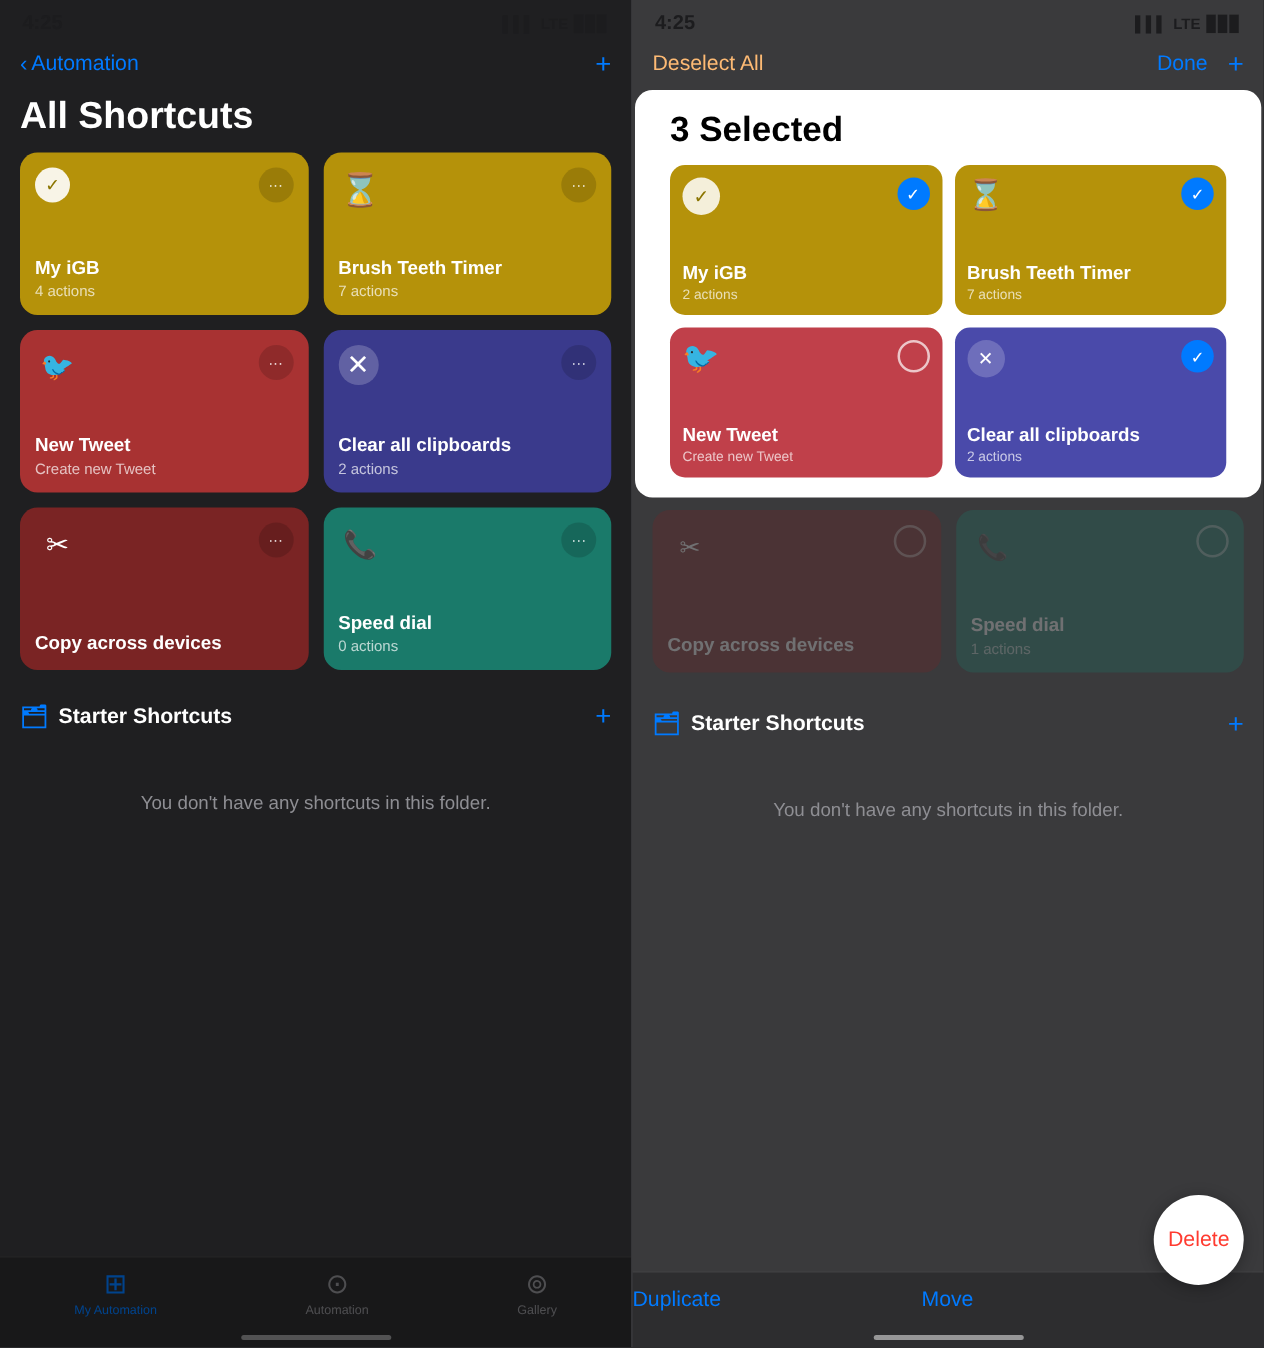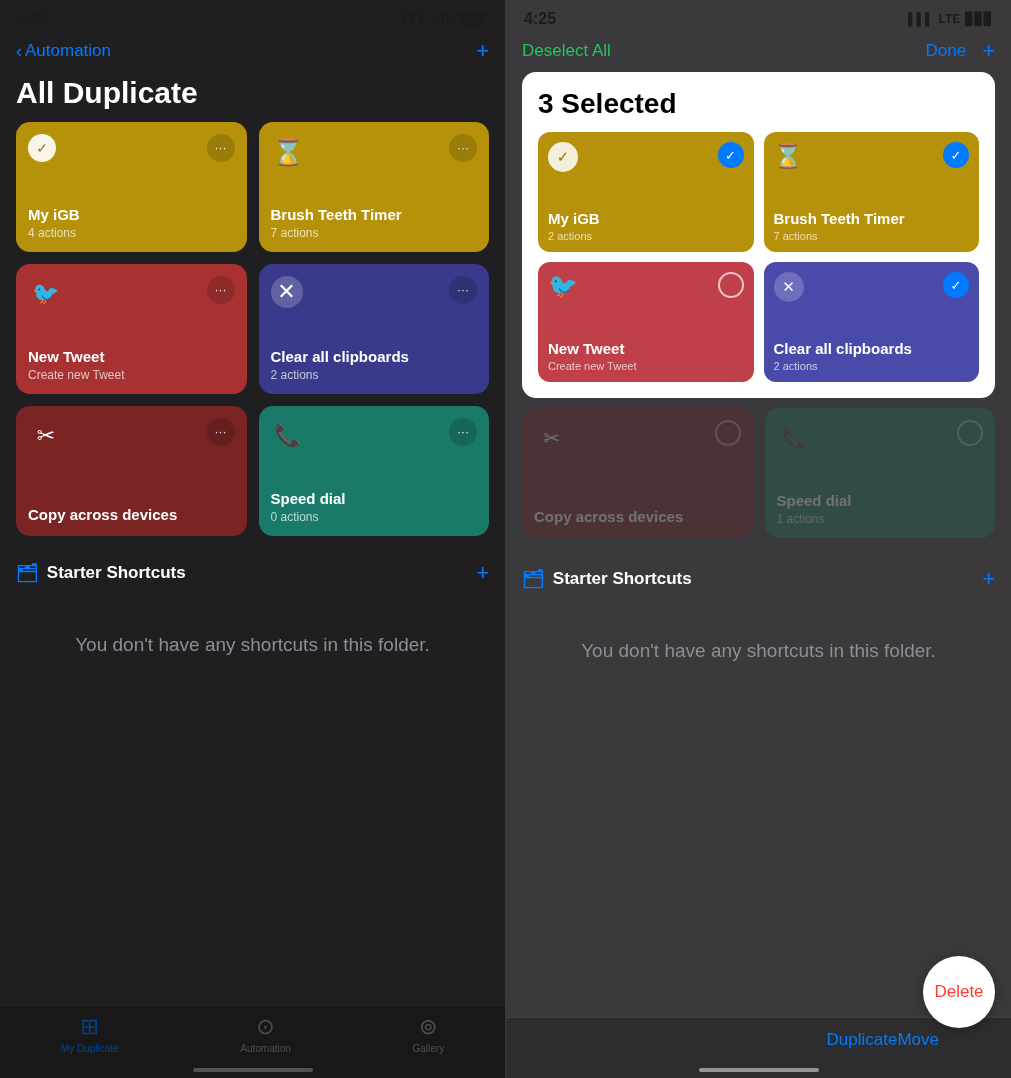--- a/index.html
+++ b/index.html
@@ -252,21 +252,21 @@
     }
 
     .folder-plus {
       color: #007aff;
       font-size: 22px;
     }
 
     .empty-folder-text {
       text-align: center;
       color: #8e8e93;
-      font-size: 19px;
+      font-size: 15px;
       padding: 40px 16px;
     }
 
     
     .tab-bar {
       position: absolute;
       bottom: 0;
       left: 0;
       right: 0;
       background: rgba(44,44,46,0.95);
@@ -306,41 +306,41 @@
 
     
     .selection-nav {
       display: flex;
       align-items: center;
       justify-content: space-between;
       padding: 6px 16px 8px;
     }
 
     .deselect-btn {
-      color: #22c55e;
+      color: #fdba74;
       font-size: 17px;
     }
 
     .done-btn {
       color: #007aff;
       font-size: 17px;
       font-weight: 500;
     }
 
     .selection-plus {
       color: #007aff;
       font-size: 22px;
     }
 
     
     .selected-popup {
       background: white;
       border-radius: 14px;
-      margin: 0 16px;
-      padding: 16px 16px;
+      margin: 0 2px;
+      padding: 16px 28px;
       z-index: 5;
       position: relative;
     }
 
     .selected-count-title {
       font-size: 28px;
       font-weight: 700;
       color: #000;
       margin-bottom: 12px;
     }
@@ -415,21 +415,21 @@
 
     
     .action-bar {
       position: absolute;
       bottom: 0;
       left: 0;
       right: 0;
       background: rgba(44,44,46,0.97);
       border-top: 1px solid rgba(255,255,255,0.1);
       display: flex;
-      justify-content: flex-end;
+      justify-content: space-between;
       align-items: center;
       padding: 12px 0 28px;
     }
 
     .action-btn {
       font-size: 17px;
       font-weight: 400;
       color: #007aff;
     }
 
@@ -469,21 +469,21 @@
   <div class="nav-bar" style="position:relative;z-index:3;">
     <div class="nav-back">
       <span class="nav-back-chevron">‹</span>
       <span>Automation</span>
     </div>
     <span class="nav-plus">+</span>
   </div>
 
 
   <div class="content-wrapper" style="position:relative;z-index:2;">
-    <div class="page-title">All Duplicate</div>
+    <div class="page-title">All Shortcuts</div>
 
     <div class="shortcuts-grid">
 
       <div class="shortcut-card yellow-card">
         <div class="card-top">
           <div class="card-icon-check">✓</div>
           <div class="card-menu-btn">···</div>
         </div>
         <div class="card-bottom">
           <div class="card-title">My iGB</div>
@@ -553,21 +553,21 @@
       </div>
       <span class="folder-plus">+</span>
     </div>
 
     <div class="empty-folder-text">You don't have any shortcuts in this folder.</div>
   </div>
 
   <div class="tab-bar">
     <div class="tab-item active">
       <span class="tab-icon" style="color:#007aff;">⊞</span>
-      <span>My Duplicate</span>
+      <span>My Automation</span>
     </div>
     <div class="tab-item">
       <span class="tab-icon">⊙</span>
       <span>Automation</span>
     </div>
     <div class="tab-item">
       <span class="tab-icon">⊚</span>
       <span>Gallery</span>
     </div>
   </div>

